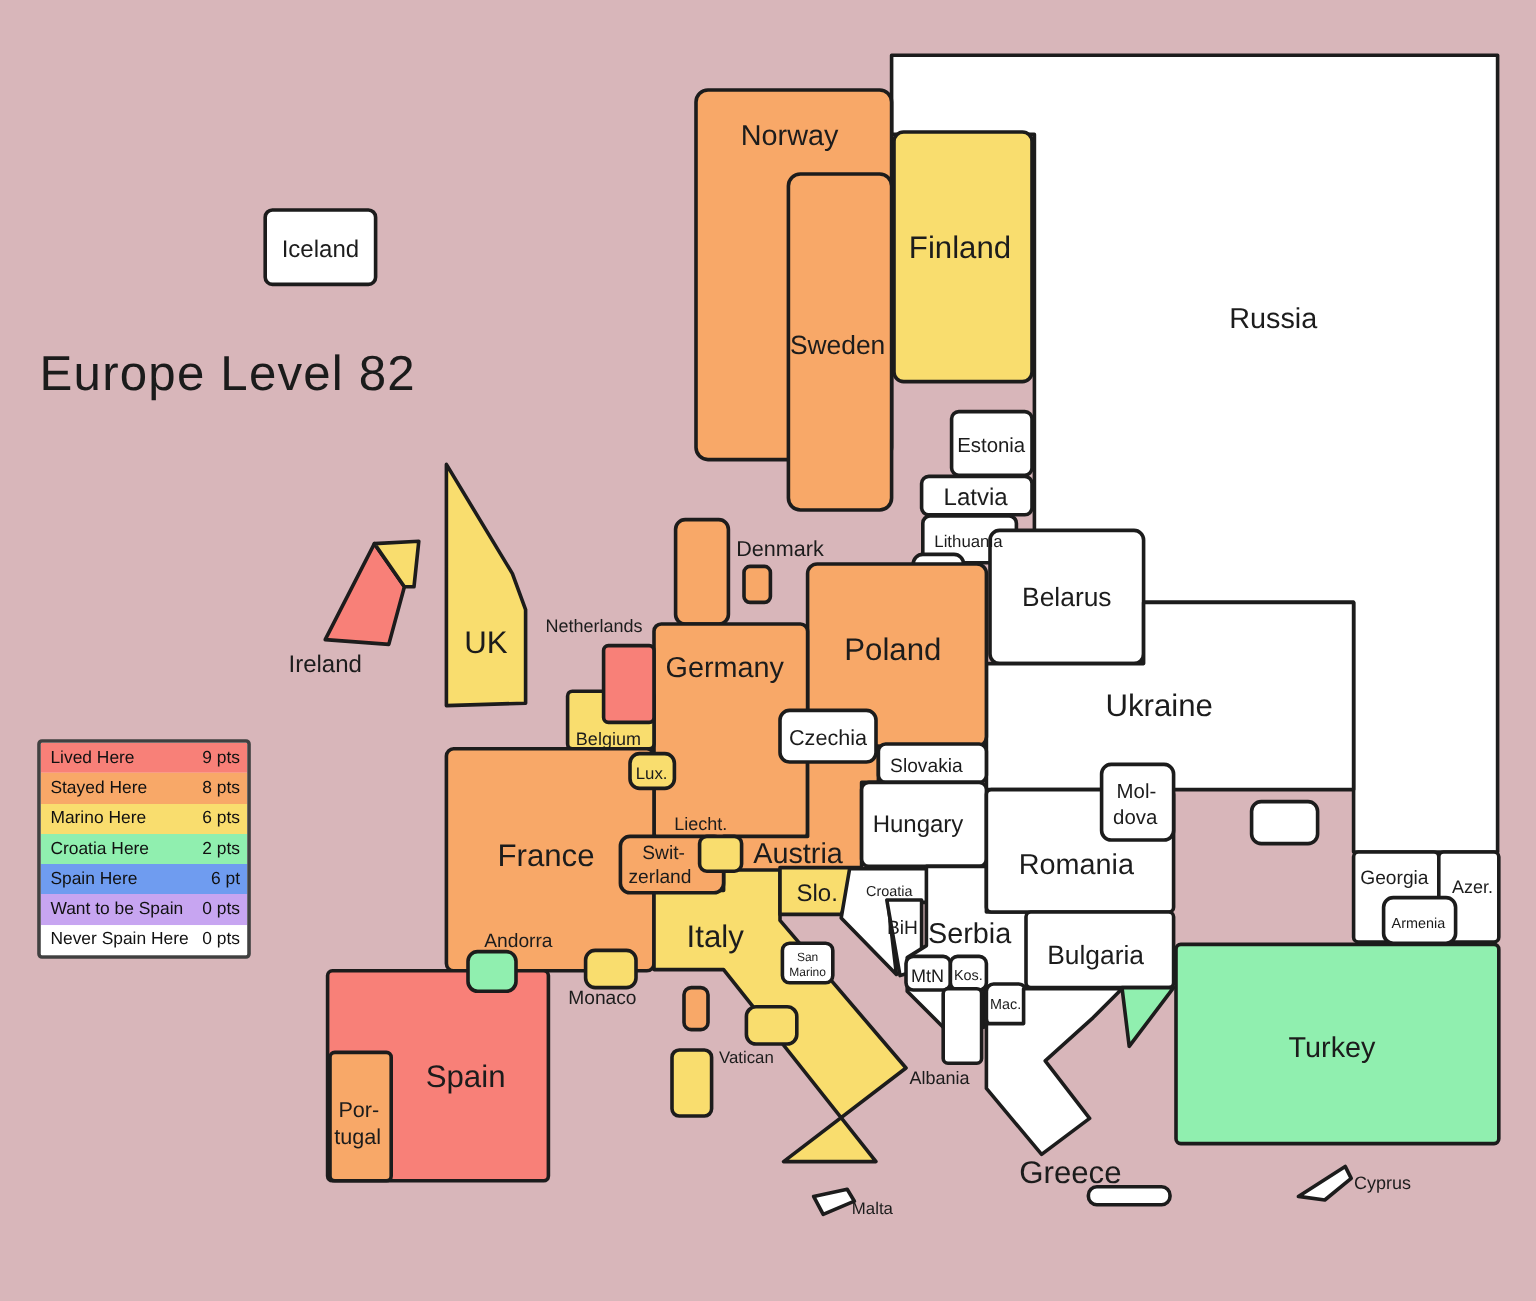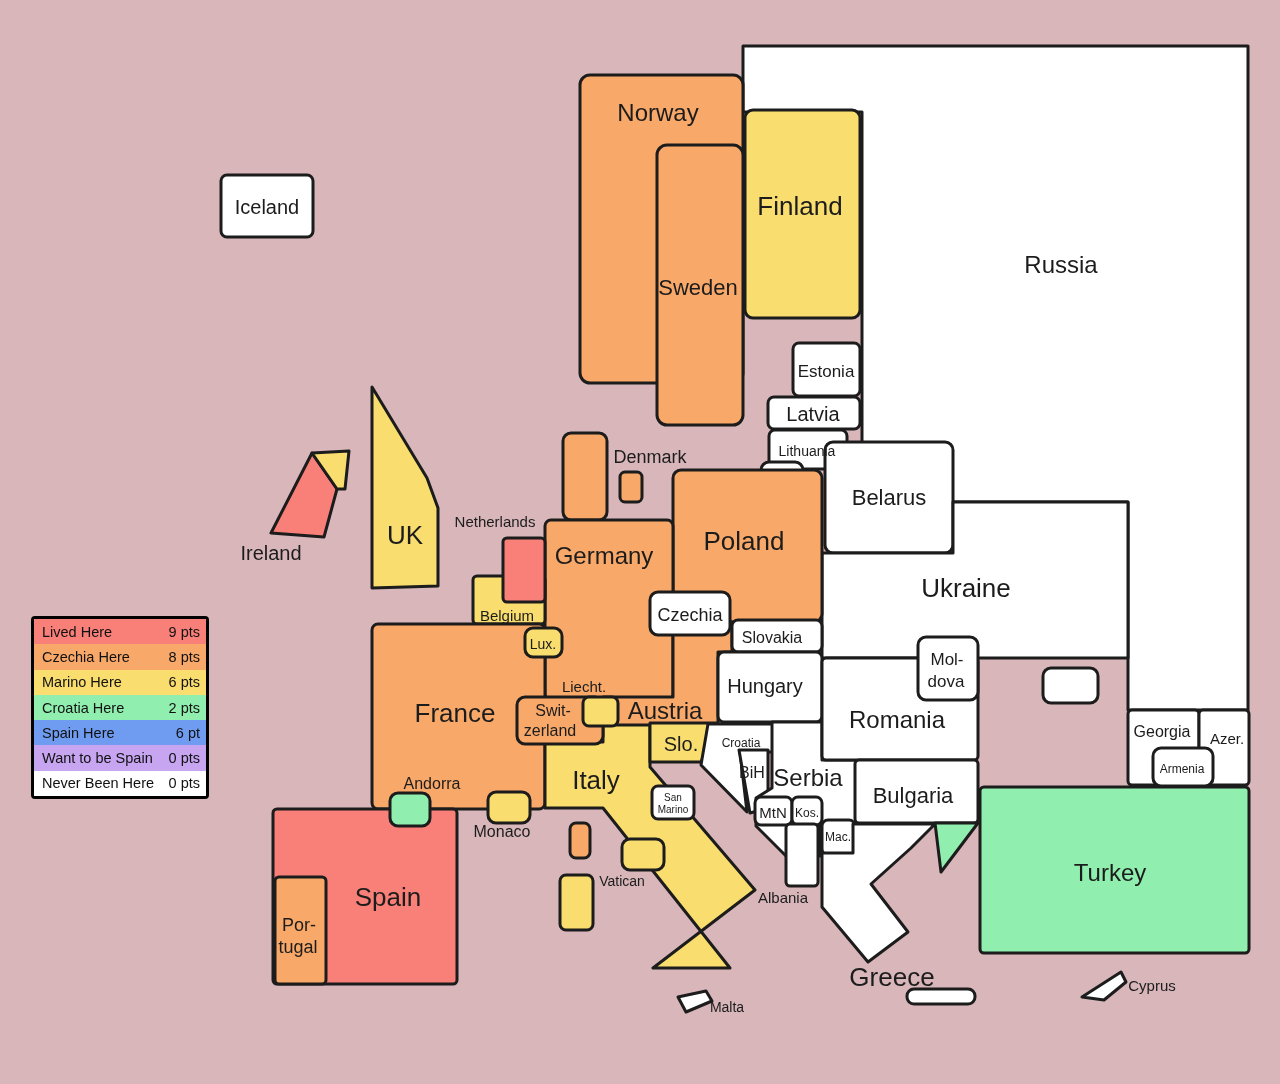--- a/index.html
+++ b/index.html
@@ -5,61 +5,62 @@
   html,body{margin:0;padding:0;background:#D8B6BA;}
   .stage{position:relative;width:1280px;height:1084px;background:#D8B6BA;overflow:hidden;
          font-family:"Liberation Sans",sans-serif;}
   .title{position:absolute;left:33px;top:288px;font-size:41px;color:#1b1b1b;letter-spacing:1px;}
   svg{position:absolute;left:0;top:0;}
   .shape{stroke:#1c1c1c;stroke-width:3;stroke-linejoin:round;stroke-linecap:round;}
   .lived{fill:#F88078}.stayed{fill:#F8A868}.visited{fill:#F9DD6E}
   .stopped{fill:#90EFAF}.never{fill:#FFFFFF}
   text{fill:#1c1c1c;font-family:"Liberation Sans",sans-serif;}
   .mid{text-anchor:middle;}
-  .legend{position:absolute;left:31px;top:616px;width:172px;border:3px solid #000000;
+  .legend{position:absolute;left:31px;top:616px;width:172px;border:3px solid #404040;
           border-radius:4px;overflow:hidden;background:#fff;}
   .legend-row{height:25.3px;display:flex;justify-content:space-between;align-items:center;
               padding:0 6px 0 8px;font-size:14.5px;color:#111;}
   .lg-lived{background:#F88078}.lg-stayed{background:#F8A868}.lg-visited{background:#F9DD6E}
   .lg-stopped{background:#90EFAF}.lg-passed{background:#6F9CF0}.lg-want{background:#C7A5F1}
   .lg-never{background:#FFFFFF}
 </style>
 </head>
 <body>
 
 <div class="stage">
 
+  <div class="title">Europe Level 82</div>
 
   <div class="legend">
     <div class="legend-row lg-lived">
       <span>Lived Here</span>
       <span>9 pts</span>
     </div>
     <div class="legend-row lg-stayed">
-      <span>Czechia Here</span>
+      <span>Stayed Here</span>
       <span>8 pts</span>
     </div>
     <div class="legend-row lg-visited">
       <span>Marino Here</span>
       <span>6 pts</span>
     </div>
     <div class="legend-row lg-stopped">
       <span>Croatia Here</span>
       <span>2 pts</span>
     </div>
     <div class="legend-row lg-passed">
       <span>Spain Here</span>
       <span>6 pt</span>
     </div>
     <div class="legend-row lg-want">
       <span>Want to be Spain</span>
       <span>0 pts</span>
     </div>
     <div class="legend-row lg-never">
-      <span>Never Been Here</span>
+      <span>Never Spain Here</span>
       <span>0 pts</span>
     </div>
   </div>
 
   <svg width="1280" height="1084" viewBox="0 0 1280 1084">
 
     <path class="shape never" d="M743,46 H1248 V710 H1128 V502 H862 V112 H743 Z"></path>
 
     <rect class="shape stayed" x="580" y="75" width="163" height="308" rx="10"></rect>
     <rect class="shape stayed" x="657" y="145" width="86" height="280" rx="10"></rect>

